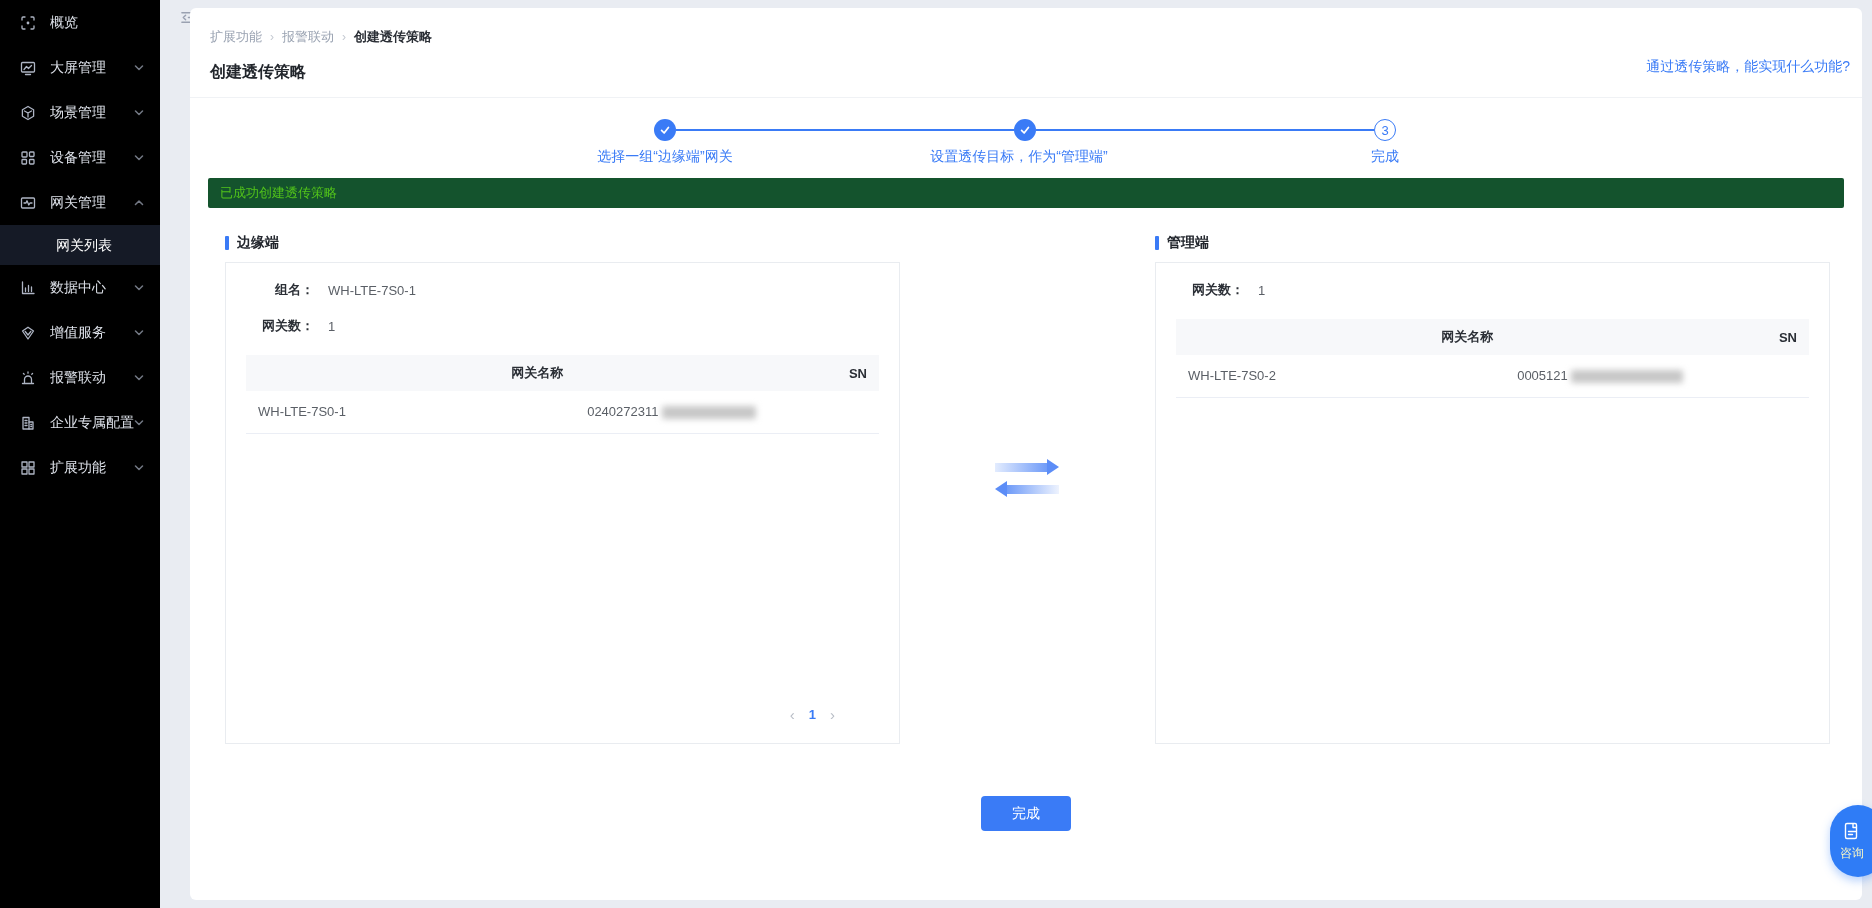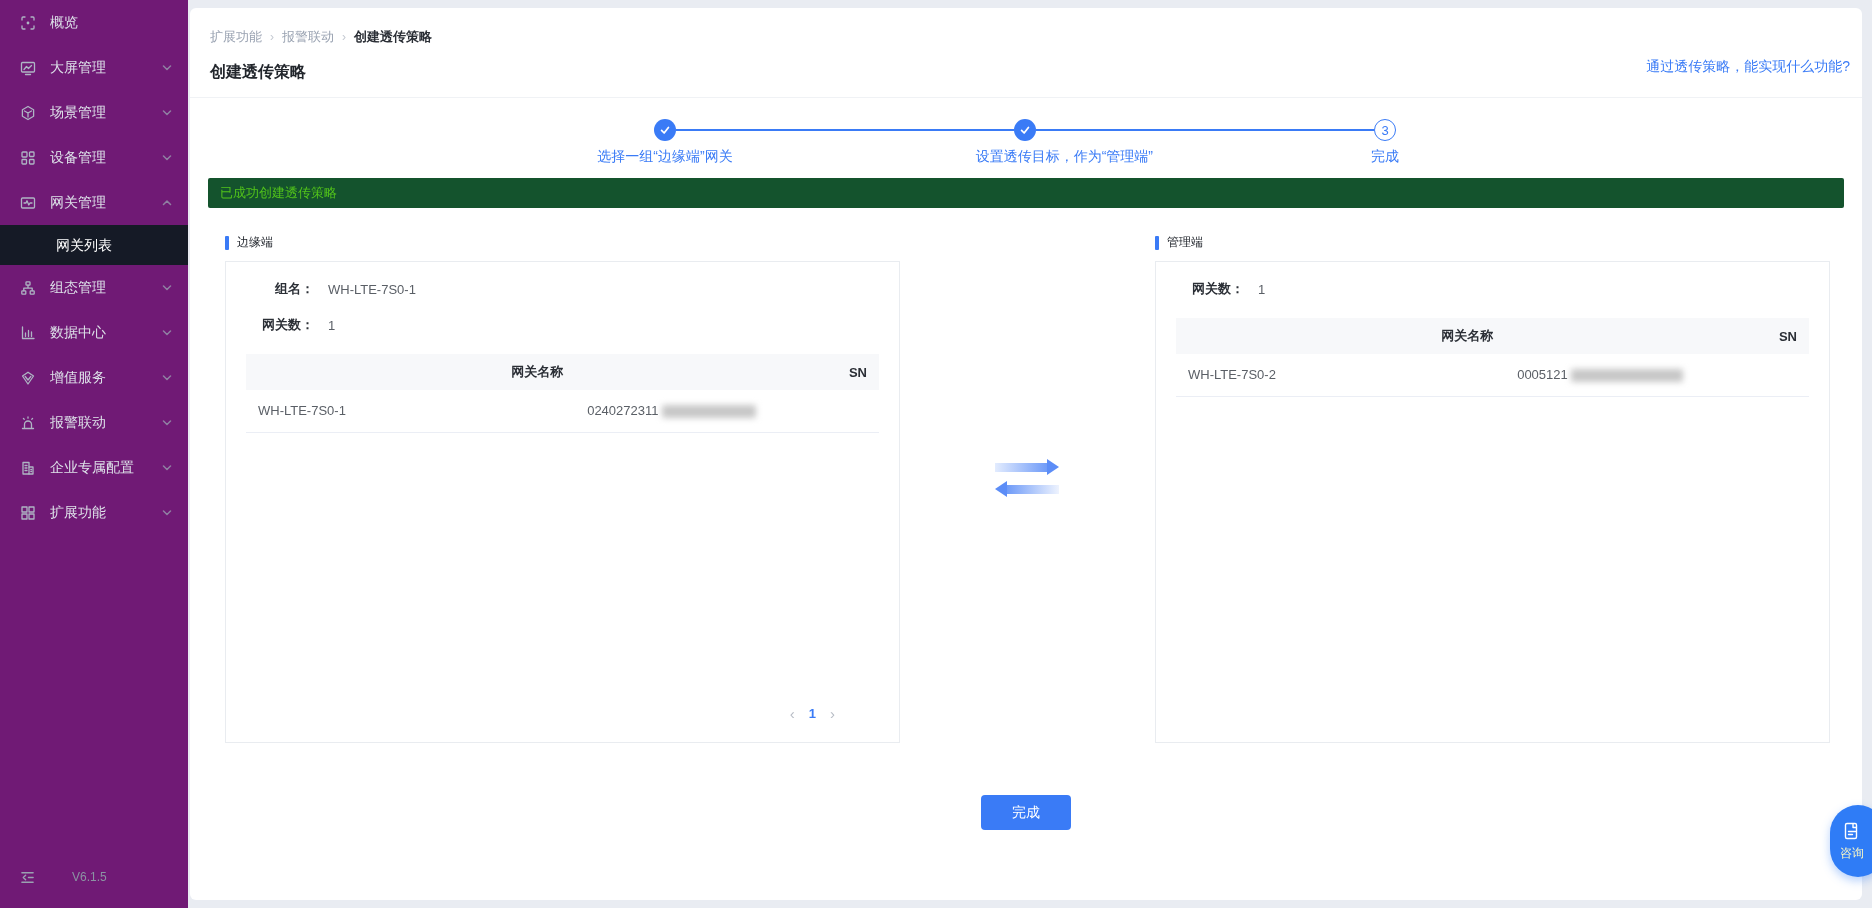--- a/index.html
+++ b/index.html
@@ -1,21 +1,21 @@
 <!DOCTYPE html>
 <html><head>
 <meta charset="utf-8">
 <style>
   * { margin:0; padding:0; box-sizing:border-box; }
   html,body { width:1872px; height:908px; overflow:hidden;
     font-family:"Liberation Sans","DejaVu Sans",sans-serif; background:#e9ecf2; }
 
   
-  .sidebar { position:absolute; left:0; top:0; width:188px; height:908px;
-    background:#701a75; display:flex; flex-direction:column; }
+  .sidebar { position:absolute; left:0; top:0; width:160px; height:908px;
+    background:#000000; display:flex; }
   .menu { flex:1; padding-top:0; }
   .menu-item { height:45px; display:flex; align-items:center; padding:0 16px 0 20px;
     color:#dde1e9; font-size:14px; cursor:pointer; }
   .menu-item .mi-icon { width:16px; height:16px; margin-right:14px; flex:0 0 16px; }
   .menu-item .mi-label { flex:1; white-space:nowrap; }
   .menu-item .mi-chevron { width:10px; height:10px; opacity:.75; }
   .submenu-item { height:40px; line-height:40px; padding-left:56px; font-size:14px;
     color:#ffffff; background:#151a26; cursor:pointer; }
   .sidebar-footer { height:48px; display:flex; align-items:center; padding:0 20px 14px 20px; }
   .version { color:#8b93a3; font-size:12px; margin-left:37px; }
@@ -48,21 +48,21 @@
     color:#3a7bf6; font-size:14px; }
 
   
   .alert-success { margin:4px 18px 0 18px; height:30px; line-height:30px;
     background:#14532d; color:#52c41a; font-size:13px; padding-left:12px; border-radius:2px; }
 
   
   .panels { display:flex; margin:26px 32px 0 35px; }
   .panel-col { width:675px; }
   .panel-mid { flex:1; display:flex; align-items:flex-start; justify-content:center; }
-  .section-title { display:flex; align-items:center; font-size:12px; font-weight:normal; color:#23272e; }
+  .section-title { display:flex; align-items:center; font-size:14px; font-weight:bold; color:#23272e; }
   .section-title .bar { width:4px; height:14px; background:#3a7bf6; margin-right:8px; border-radius:1px; }
   .card { margin-top:10px; height:482px; border:1px solid #e9ecf0; background:#fff; position:relative; }
 
   .field-row { display:flex; margin-top:18px; font-size:13px; align-items:center; }
   .field-label { width:88px; text-align:right; color:#2b2f36; font-weight:bold; }
   .field-value { margin-left:14px; color:#5a5f66; }
 
   table.gw { width:calc(100% - 40px); margin:20px 20px 0 20px; border-collapse:collapse; font-size:13px; }
   table.gw th { background:#f7f8fa; text-align:right; color:#2b2f36; font-weight:bold;
     height:36px; padding:0 12px; }
@@ -157,32 +157,20 @@
         <polyline points="4,8 6,8 7,5.8 8.8,10 10,8 12,8"></polyline>
       </svg>
       <span class="mi-label">网关管理</span>
       <svg class="chev mi-chevron" viewBox="0 0 10 10">
           <polyline points="1.5,6.5 5,3 8.5,6.5"></polyline>
         </svg>
     </div>
 
     <div class="submenu-item">网关列表</div>
 
-    <div class="menu-item">
-      <svg class="icon mi-icon" viewBox="0 0 16 16">
-        <rect x="6" y="1.8" width="4" height="3.4" rx="0.6"></rect>
-        <rect x="1.8" y="10.8" width="4" height="3.4" rx="0.6"></rect>
-        <rect x="10.2" y="10.8" width="4" height="3.4" rx="0.6"></rect>
-        <path d="M8 5.2v3 M3.8 10.8V8.2h8.4v2.6"></path>
-      </svg>
-      <span class="mi-label">组态管理</span>
-      <svg class="chev mi-chevron" viewBox="0 0 10 10">
-          <polyline points="1.5,3 5,6.5 8.5,3"></polyline>
-        </svg>
-    </div>
 
     <div class="menu-item">
       <svg class="icon mi-icon" viewBox="0 0 16 16">
         <path d="M2.5 2v11.5H14"></path>
         <path d="M5.5 11.5V8 M8.5 11.5V5.5 M11.5 11.5V7"></path>
       </svg>
       <span class="mi-label">数据中心</span>
       <svg class="chev mi-chevron" viewBox="0 0 10 10">
           <polyline points="1.5,3 5,6.5 8.5,3"></polyline>
         </svg>
@@ -274,21 +262,21 @@
     <div class="step-circle done" style="left:824px;">
       <svg width="12" height="12" viewBox="0 0 14 14">
         <polyline points="3,7.5 6,10.5 11,4" fill="none" stroke="#ffffff" stroke-width="2" stroke-linecap="round" stroke-linejoin="round"></polyline>
       </svg>
     </div>
     <div class="step-circle current" style="left:1184px;">
       <span>3</span>
     </div>
 
     <div class="step-label" style="left:315px;">选择一组“边缘端”网关</div>
-    <div class="step-label" style="left:643px;text-align:right;">设置透传目标，作为“管理端”</div>
+    <div class="step-label" style="left:669px;">设置透传目标，作为“管理端”</div>
     <div class="step-label" style="left:1035px;">完成</div>
   </div>
 
   <div class="alert-success">已成功创建透传策略</div>
 
   <div class="panels">
 
     <div class="panel-col">
       <div class="section-title">
         <span class="bar"></span>

